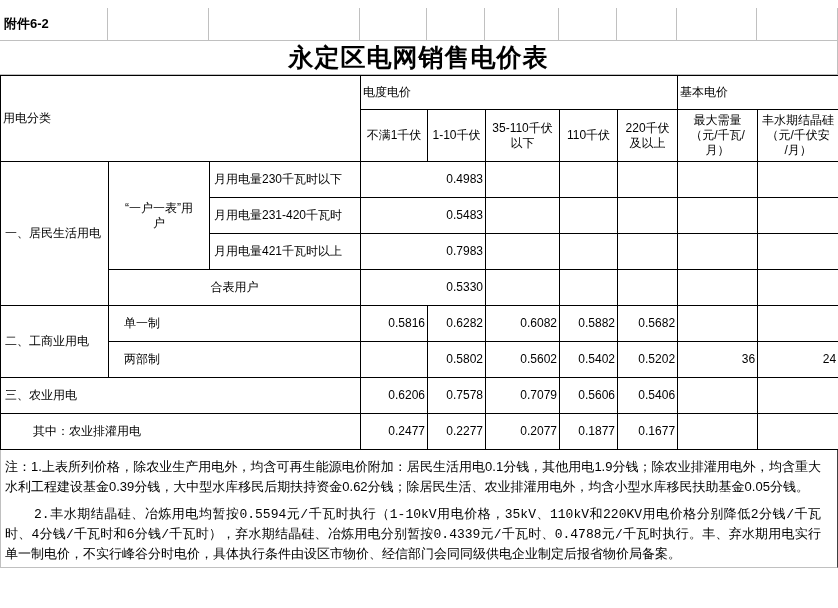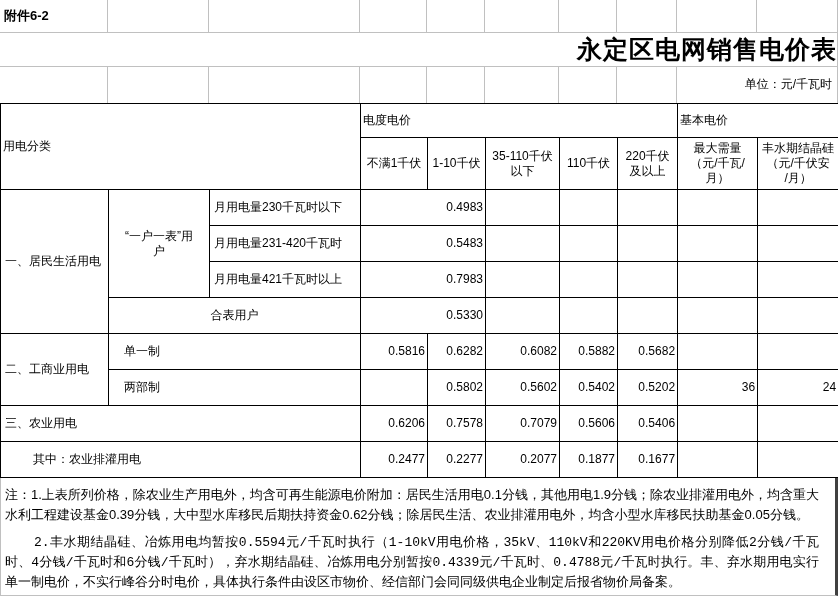--- a/index.html
+++ b/index.html
@@ -24,32 +24,32 @@
     box-sizing: border-box;
     border-right: 1px solid #c0c0c0;
   }
   .grid-row .gcell {
     border-right: 1px solid #c0c0c0;
     box-sizing: border-box;
     overflow: hidden;
     white-space: nowrap;
   }
   .grid-row .gcell:last-child { border-right: none; }
-  #row-attachment { height: 33px; border-bottom: 1px solid #c0c0c0; }
+  #row-attachment { height: 33px; border-bottom: 1px solid #c0c0c0; margin-top: 8px; }
   #row-attachment .gcell {
     line-height: 32px;
     font-size: 13px;
   }
   #row-attachment .gcell.attach { font-weight: bold; padding-left: 4px; }
   #row-title {
     height: 34px;
     border-bottom: 1px solid #c0c0c0;
     border-right: 1px solid #c0c0c0;
     box-sizing: border-box;
-    text-align: right;
+    text-align: center;
     font-size: 25px;
     font-weight: bold;
     line-height: 33px;
     letter-spacing: 1px;
   }
   #row-unit { height: 36px; }
   #row-unit .gcell { font-size: 12px; line-height: 35px; }
   #row-unit .unit-cell {
     grid-column: span 2;
     text-align: right;
@@ -80,21 +80,21 @@
   .tier { text-align: left; padding-left: 4px !important; }
   .center { text-align: center; margin-left: 26px; }
   .sys { text-align: left; padding-left: 15px !important; }
   .sub-indent { text-align: left; padding-left: 32px !important; }
   
   #notes {
     box-sizing: border-box;
     width: 838px;
     height: 118px;
     border-left: 1px solid #c0c0c0;
-    border-right: 3px solid #404040;
+    border-right: 1px solid #404040;
     border-bottom: 1px solid #c0c0c0;
     padding: 7px 16px 0 4px;
     overflow: hidden;
   }
   #notes p {
     margin: 0;
     font-size: 13px;
     line-height: 20px;
     text-align: justify;
   }
@@ -113,31 +113,20 @@
     <div class="gcell"></div>
     <div class="gcell"></div>
     <div class="gcell"></div>
     <div class="gcell"></div>
     <div class="gcell"></div>
     <div class="gcell"></div>
   </div>
 
   <div id="row-title">永定区电网销售电价表</div>
 
-  <div class="grid-row" id="row-unit">
-    <div class="gcell"></div>
-    <div class="gcell"></div>
-    <div class="gcell"></div>
-    <div class="gcell"></div>
-    <div class="gcell"></div>
-    <div class="gcell"></div>
-    <div class="gcell"></div>
-    <div class="gcell"></div>
-    <div class="gcell unit-cell">单位：元/千瓦时</div>
-  </div>
 
   <table id="price-table">
     <colgroup>
       <col style="width:108px">
         <col style="width:101px">
         <col style="width:151px">
       <col style="width:67px">
         <col style="width:58px">
         <col style="width:74px">
       <col style="width:58px">

